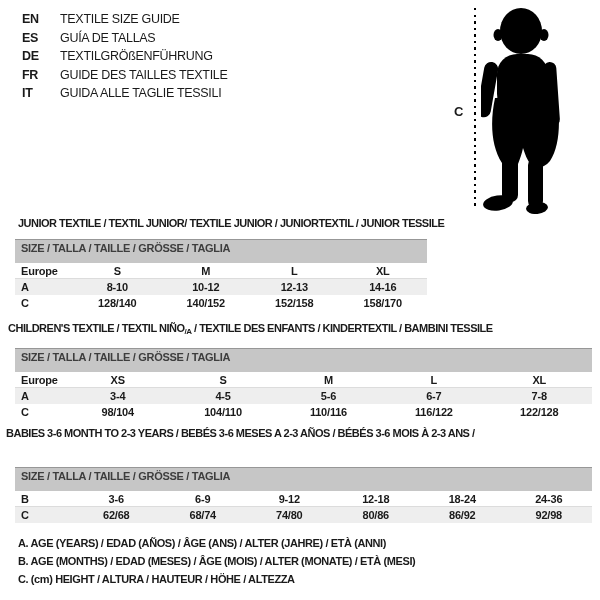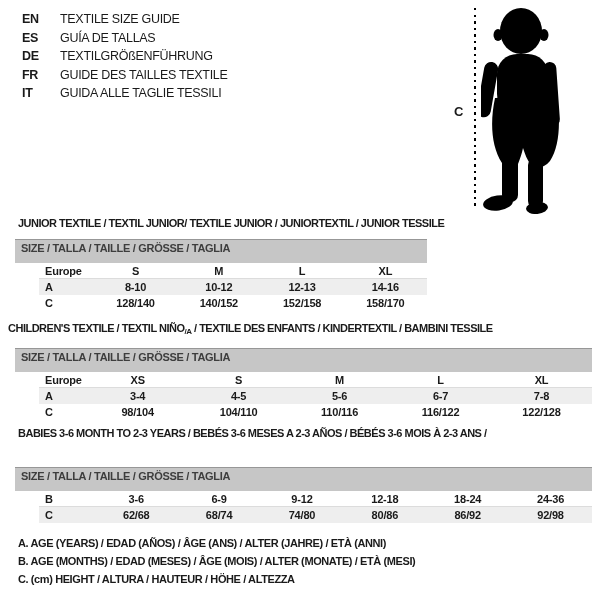--- a/index.html
+++ b/index.html
@@ -25,30 +25,30 @@
   .measure-label{left:454px;top:104px;font-size:13px;font-weight:bold;}
   .baby-svg{left:481px;top:6px;}
 
   
   .sec-title{
     font-size:11px;font-weight:bold;letter-spacing:-0.5px;white-space:nowrap;
   }
   .sec-title sub{font-size:8px;vertical-align:-2px;}
   .title-junior{left:18px;top:217px;}
   .title-children{left:8px;top:322px;}
-  .title-babies{left:18px;top:424px;line-height:18px;}
+  .title-babies{left:6px;top:424px;line-height:18px;}
 
   
   .size-table{left:15px;}
   .size-bar{
     height:24px;line-height:16px;background:#c6c6c6;border-top:1px solid #979797;
     padding-left:6px;font-size:11px;font-weight:bold;letter-spacing:-0.3px;color:#3d3d3d;
     box-sizing:border-box;
   }
-  .trow{display:flex;height:16px;align-items:center;box-sizing:border-box;margin-left:24px;}
+  .trow{display:flex;height:16px;align-items:center;box-sizing:border-box;}
   .trow.first{border-bottom:1px solid #dcdcdc;}
   .trow.alt{background:#eeeeee;}
   .cell{font-size:11px;font-weight:bold;letter-spacing:-0.2px;text-align:center;}
   .cell.lbl{text-align:left;padding-left:6px;box-sizing:border-box;}
 
   .t-junior{width:412px;top:239px;}
   .t-junior .cell.lbl{width:58px;}
   .t-junior .cell{width:88.5px;}
 
   .t-children{width:577px;top:348px;}

